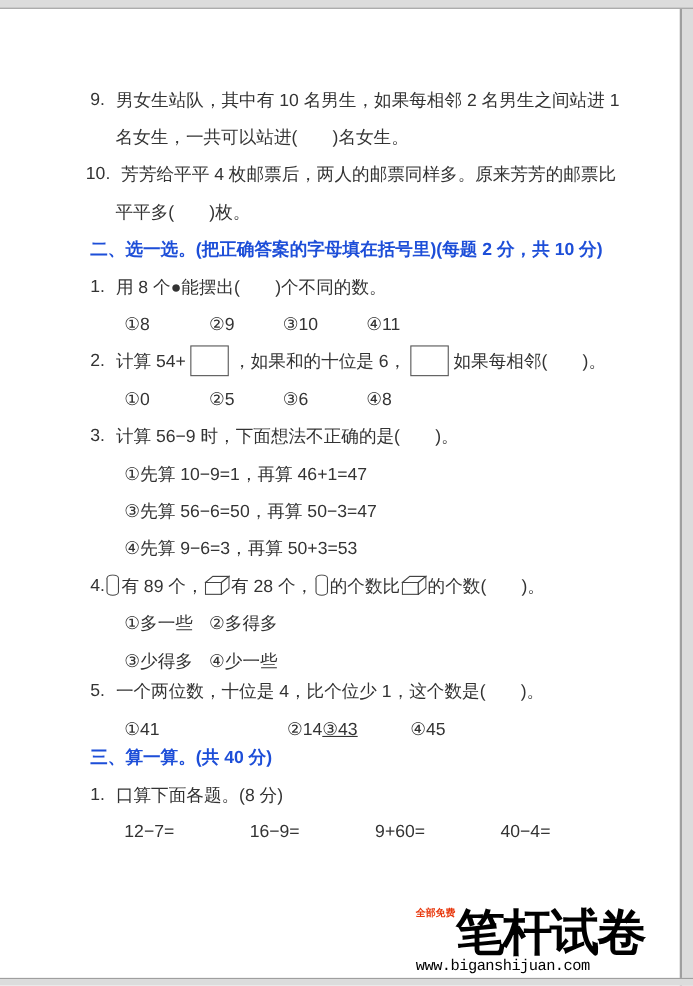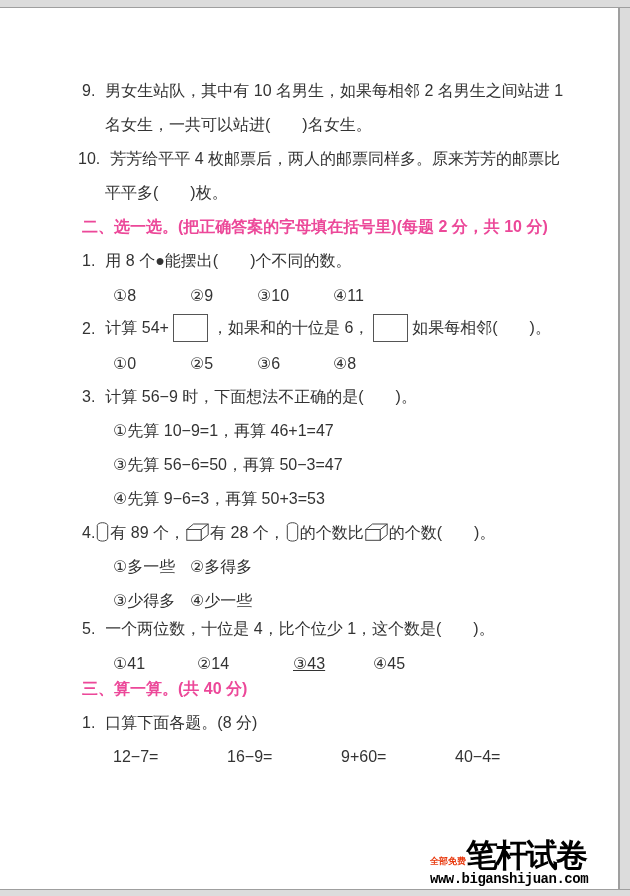--- a/index.html
+++ b/index.html
@@ -14,35 +14,35 @@
   .frame-right{position:absolute;top:0;right:0;width:10px;height:896px;background:#dcdcdc;border-left:2px solid #9f9f9f;z-index:4;}
   .frame-bottom{position:absolute;bottom:0;left:0;width:630px;height:6px;background:#dcdcdc;border-top:1px solid #9f9f9f;z-index:5;}
 
   .doc{position:absolute;left:82px;top:74px;width:486px;font-size:16px;}
   .row{height:34px;display:flex;align-items:center;white-space:nowrap;}
   .num{margin-right:10px;flex:0 0 auto;}
   .num-tight{margin-right:0;}
   .row-q10{margin-left:-4px;}
   .cont{padding-left:23px;}
   .opts{padding-left:31px;}
-  .sec{font-weight:bold;color:#ec4899;}
+  .sec{font-weight:bold;color:#1d4ed8;}
   .opt{display:inline-block;flex:0 0 auto;}
   .w77{width:77px;} .w67{width:67px;} .w76{width:76px;}
-  .w84{width:84px;} .w96{width:96px;} .w80{width:80px;text-decoration:underline;}
+  .w84{width:84px;} .w96{width:96px;text-align:right;} .w80{width:80px;text-decoration:underline;}
   .calc-cell{width:114px;flex:0 0 auto;}
   .mt6{margin-top:-6px;} .mt8{margin-top:-8px;}
 
   .blank-box{display:inline-block;width:33px;height:26px;border:1px solid #555;vertical-align:middle;margin:0 4px 2px 4px;background:#fff;}
   .shape{vertical-align:middle;margin:0 1px 3px 1px;}
 
   .watermark{position:absolute;right:30px;bottom:9px;text-align:left;z-index:6;}
-  .wm-row1{display:flex;align-items:flex-end;justify-content:flex-end;padding-right:14px;}
+  .wm-row1{display:flex;justify-content:flex-end;padding-right:14px;}
   .wm-free{color:#e8380d;font-size:9px;font-weight:bold;line-height:1;margin:0 0 5px 0;flex:0 0 auto;}
-  .wm-brand{font-size:32px;font-weight:bold;color:#000;font-family:"Liberation Serif","DejaVu Serif",serif;line-height:1;letter-spacing:-2px;flex:0 0 auto;}
-  .wm-url{font-family:"Liberation Mono","DejaVu Sans Mono",monospace;font-size:14px;font-weight:bold;color:#000;letter-spacing:-0.5px;margin-top:0;}
+  .wm-brand{font-size:45px;font-weight:bold;color:#000;font-family:"Liberation Serif","DejaVu Serif",serif;line-height:1;letter-spacing:-2px;flex:0 0 auto;}
+  .wm-url{font-family:"Liberation Mono","DejaVu Sans Mono",monospace;font-size:14px;font-weight:normal;color:#000;letter-spacing:-0.5px;margin-top:0;}
 </style>
 </head>
 <body>
 
 <div class="frame-top"></div>
 <div class="frame-right"></div>
 <div class="frame-bottom"></div>
 
 <div class="doc">
 

